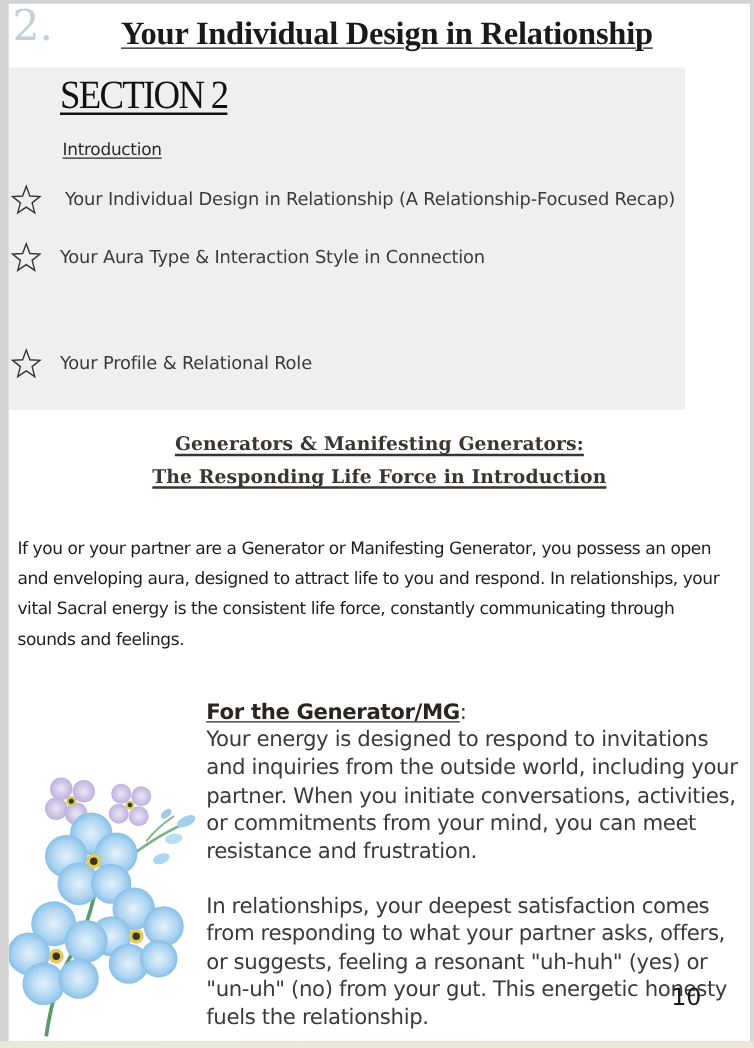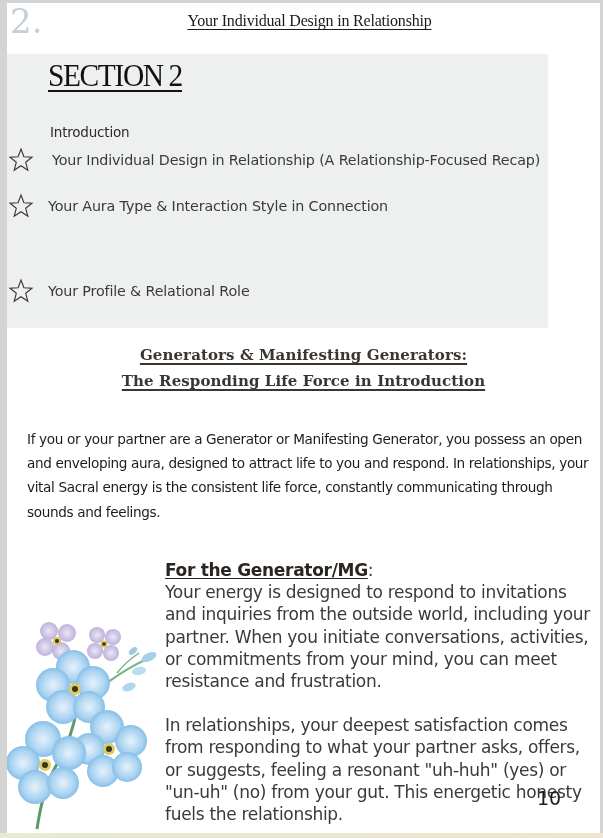--- a/index.html
+++ b/index.html
@@ -35,26 +35,27 @@
       color: transparent;
     }
     .chapter-number span { color: #c3cfdc; -webkit-text-stroke: 0; }
     .header-title {
       position: absolute;
       left: 0; top: 9px;
       width: 593px;
       text-align: center;
       padding-left: 12px;
       font-family: "Liberation Serif", serif;
-      font-size: 16px;
+      font-size: 26px;
       color: #1a1a1a;
       text-decoration: underline;
       text-decoration-thickness: 1px;
       text-underline-offset: 3px;
       letter-spacing: -0.2px;
+      font-weight: bold;
     }
     
     .section-band {
       position: absolute;
       left: 0; top: 51px;
       width: 541px; height: 274px;
       background: #eef0ef;
     }
     .section-title {
       position: absolute;
@@ -64,24 +65,25 @@
       letter-spacing: -1.5px;
       color: #111111;
       text-decoration: underline;
       text-decoration-thickness: 2px;
       text-underline-offset: 4px;
       transform: scaleX(0.92);
       transform-origin: left center;
     }
     .intro-link {
       position: absolute;
-      left: 43px; top: 70px;
+      left: 43px; top: 58px;
       font-family: "DejaVu Sans", sans-serif;
       font-size: 13.5px;
       color: #2a2a2a;
+      text-decoration: underline;
       text-underline-offset: 2px;
       letter-spacing: -0.2px;
     }
     .toc-item {
       position: absolute;
       left: 0;
       display: flex;
       align-items: center;
       height: 26px;
     }
@@ -115,21 +117,21 @@
     .main-heading div {
       display: block;
     }
     .main-heading span {
       text-decoration: underline;
       text-decoration-thickness: 1.5px;
       text-underline-offset: 3px;
     }
     .intro-paragraph {
       position: absolute;
-      left: 20px; top: 424px;
+      left: 7px; top: 424px;
       width: 568px;
       font-family: "DejaVu Sans", sans-serif;
       font-size: 13.6px;
       line-height: 24.2px;
       color: #1c1c1c;
       letter-spacing: -0.35px;
     }
     .flower {
       position: absolute;
       left: 0; top: 608px;

